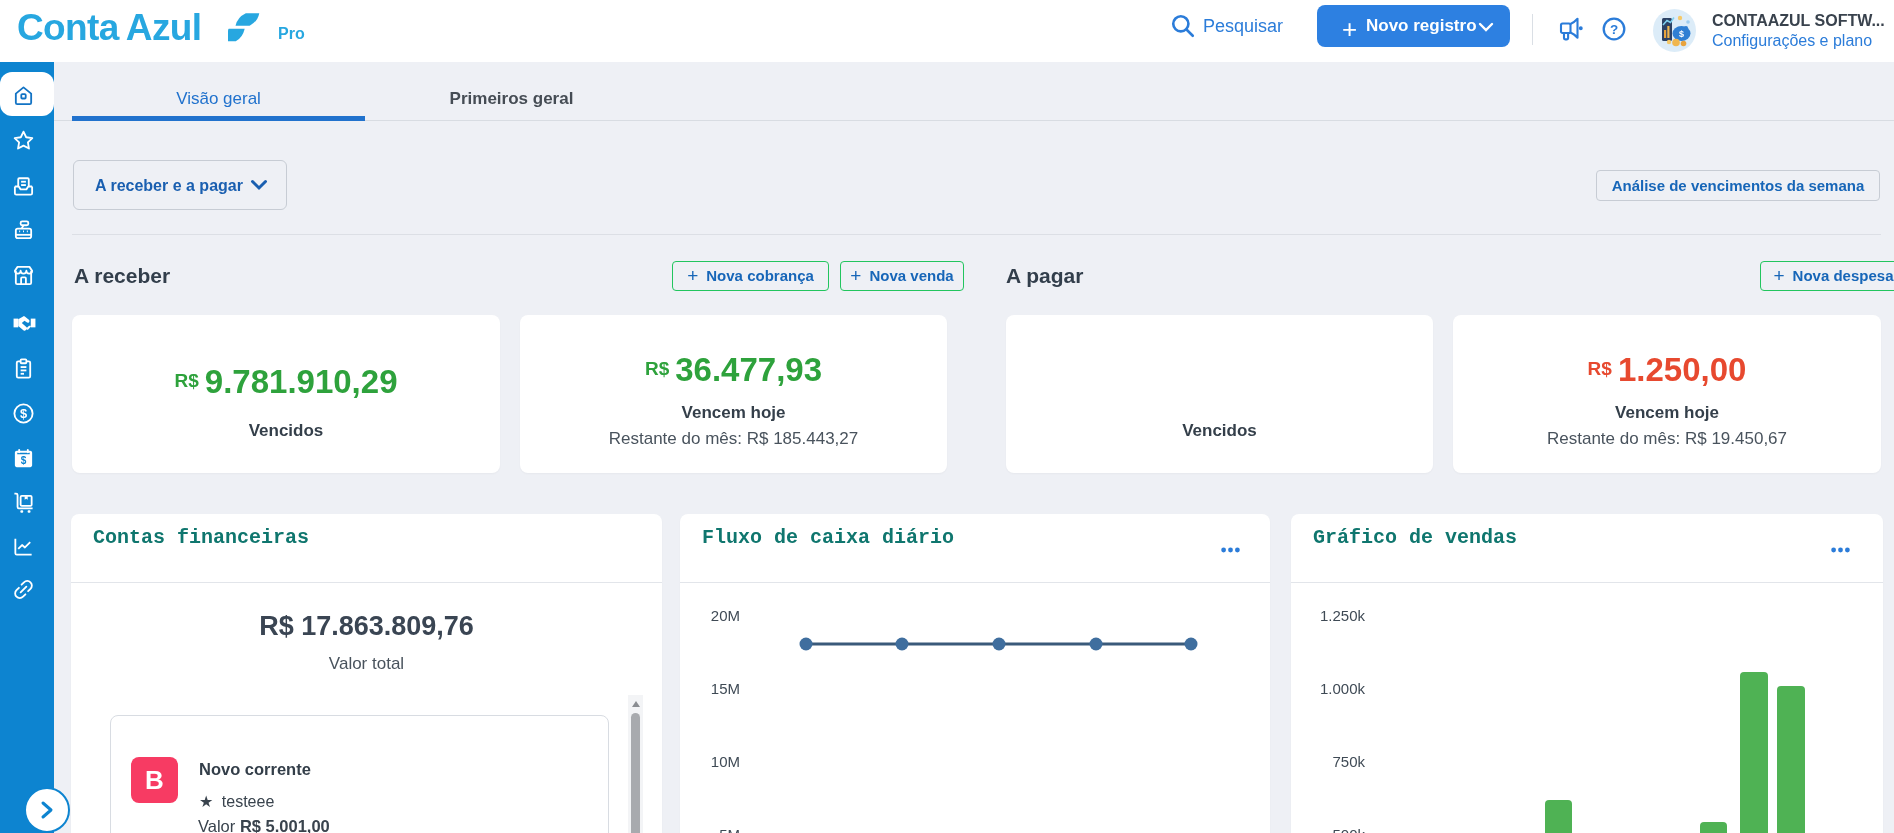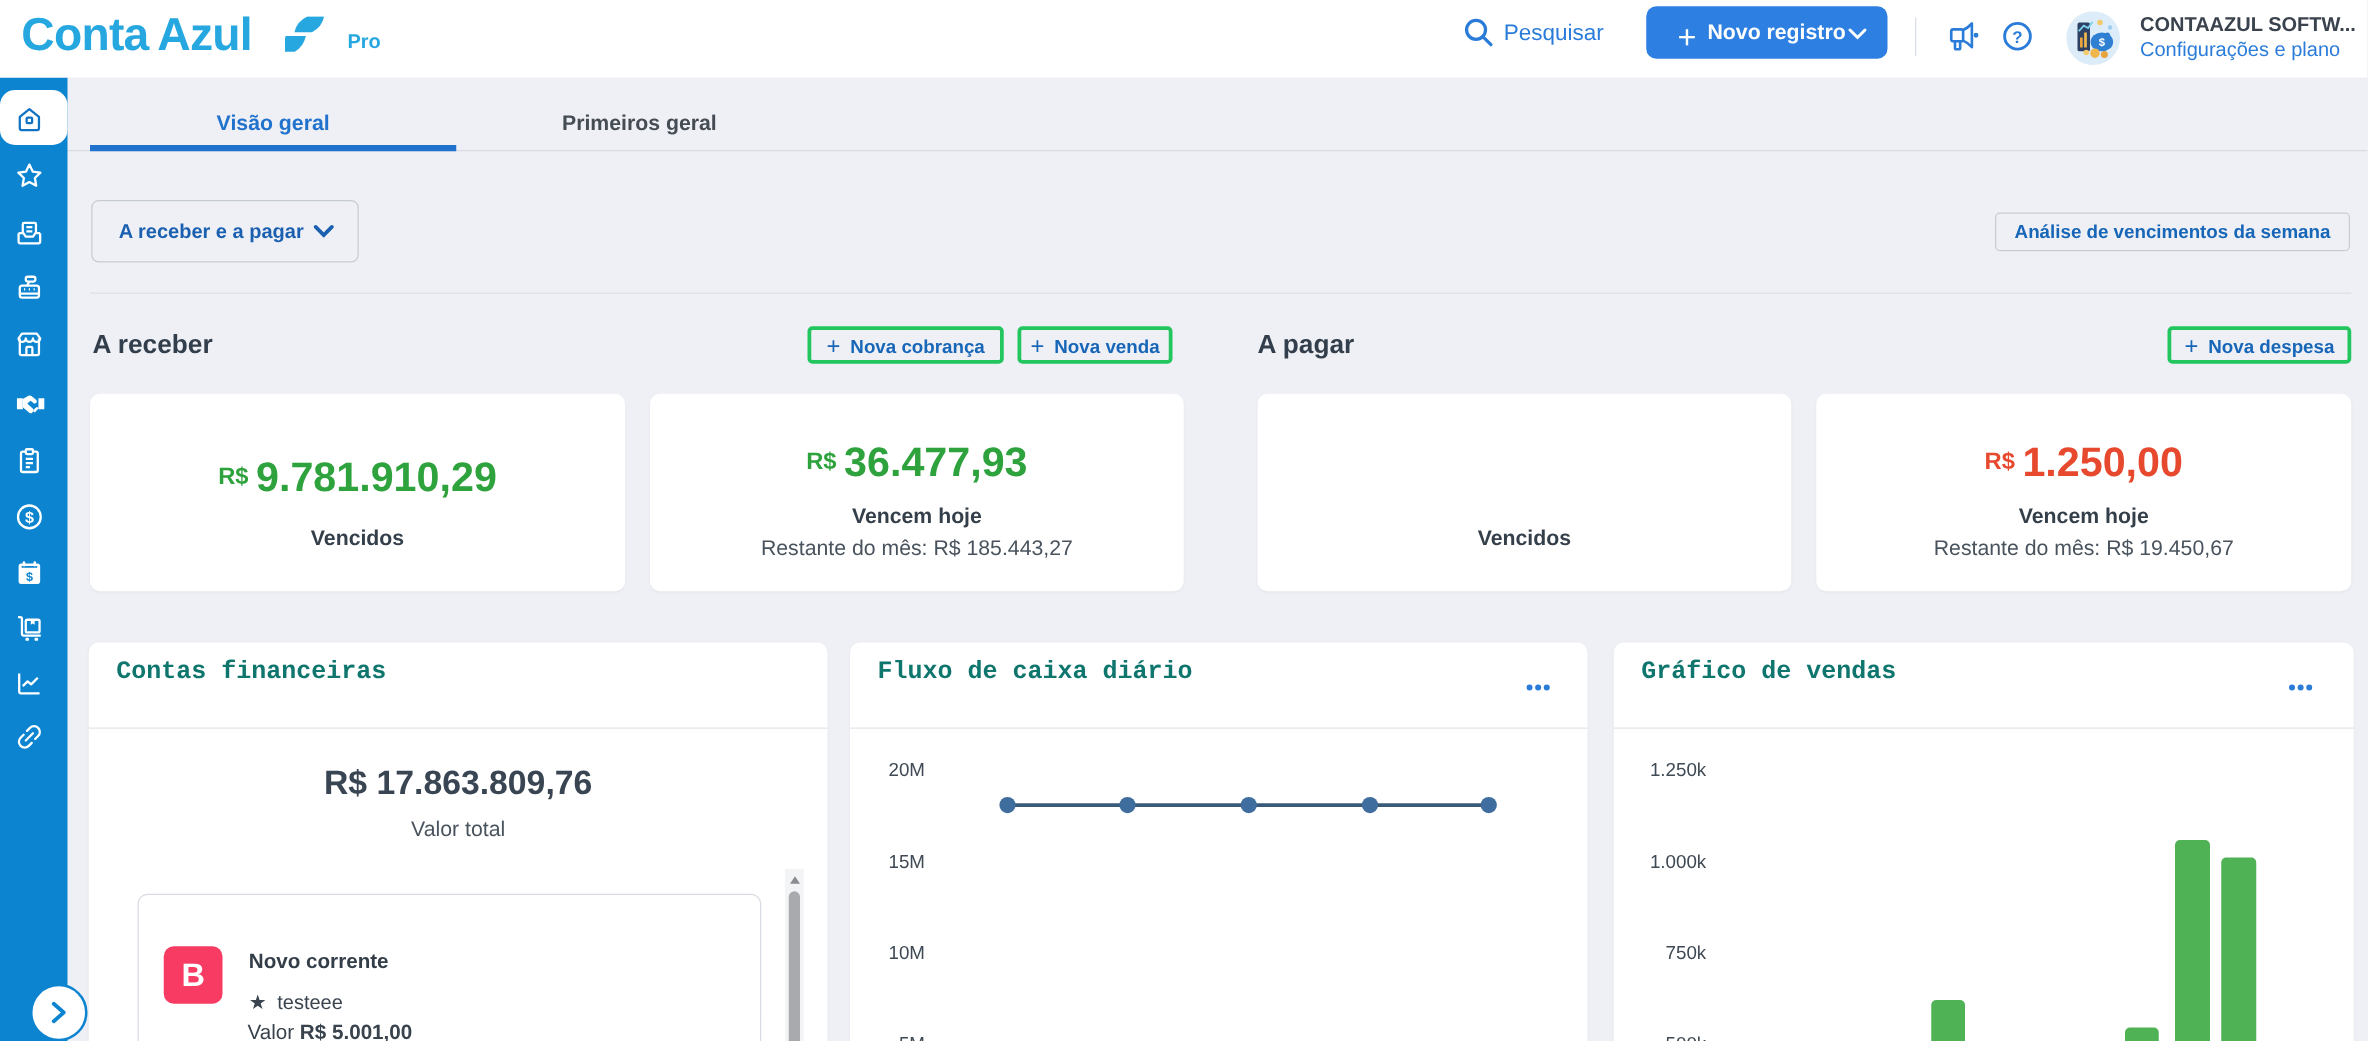--- a/index.html
+++ b/index.html
@@ -27,34 +27,34 @@
 
   
   #sidebar { position:absolute; left:0; top:62px; width:54px; height:771px; background:#0d84d0; z-index:4; }
   #active-pill { position:absolute; left:0; top:10px; width:54px; height:44px; background:#ffffff; border-radius:12px; }
   .sic { position:absolute; left:12px; }
   #expand { position:absolute; left:24px; top:787px; width:46px; height:46px; background:#fff; border:2px solid #0d84d0; border-radius:50%; z-index:6; }
   #expand svg { position:absolute; left:14px; top:11px; }
 
   
   #tabbar-line { position:absolute; left:54px; top:120px; width:1840px; height:1px; background:#d8dce2; }
-  #tab1 { position:absolute; left:72px; top:89px; width:293px; text-align:center; font-size:17px; font-weight:bold; color:#2172cd; }
+  #tab1 { position:absolute; left:72px; top:89px; width:293px; text-align:center; font-size:17px; font-weight:normal; color:#2172cd; }
   #tab1-under { position:absolute; left:72px; top:116px; width:293px; height:5px; background:#2172cd; }
   #tab2 { position:absolute; left:365px; top:89px; width:293px; text-align:center; font-size:17px; font-weight:bold; color:#454c54; }
 
   
   #dropdown { position:absolute; left:73px; top:160px; width:214px; height:50px; border:1px solid #c7ccd4; border-radius:6px; }
   #dropdown .lbl { position:absolute; left:21px; top:16px; font-size:16px; font-weight:bold; color:#1a5fb0; }
   #dropdown svg { position:absolute; right:18px; top:18px; }
   #analise { position:absolute; left:1596px; top:170px; width:284px; height:31px; border:1px solid #c7ccd4; border-radius:4px; text-align:center; line-height:29px; font-size:15px; font-weight:bold; color:#1766b8; }
   #filter-div { position:absolute; left:72px; top:234px; width:1809px; height:1px; background:#dcdfe5; }
 
   
   .sechead { position:absolute; top:264px; font-size:21px; font-weight:bold; color:#323e4b; }
-  .pillbtn { position:absolute; top:261px; height:30px; border:3px solid #22c55e; border-radius:4px; font-size:15px; font-weight:bold; color:#1766b8; line-height:28px; text-align:center; }
+  .pillbtn { position:absolute; top:261px; height:30px; border:1px solid #22c55e; border-radius:4px; font-size:15px; font-weight:bold; color:#1766b8; line-height:28px; text-align:center;margin-left:26px; }
   .pillbtn .p { font-weight:normal; font-size:19px; vertical-align:-1px; margin-right:8px; }
 
   
   .card { position:absolute; top:315px; height:158px; background:#fff; border-radius:8px; box-shadow:0 1px 2px rgba(40,50,60,.04); }
   .amount { position:absolute; width:100%; text-align:center; white-space:nowrap; }
   .amount .cur { font-size:19px; font-weight:bold; vertical-align:6px; margin-right:6px; }
   .amount .num { font-size:33px; font-weight:bold; }
   .green { color:#2ea23c; }
   .red { color:#e7492f; }
   .cardlab { position:absolute; width:100%; text-align:center; font-size:17px; font-weight:bold; color:#343f4a; }

